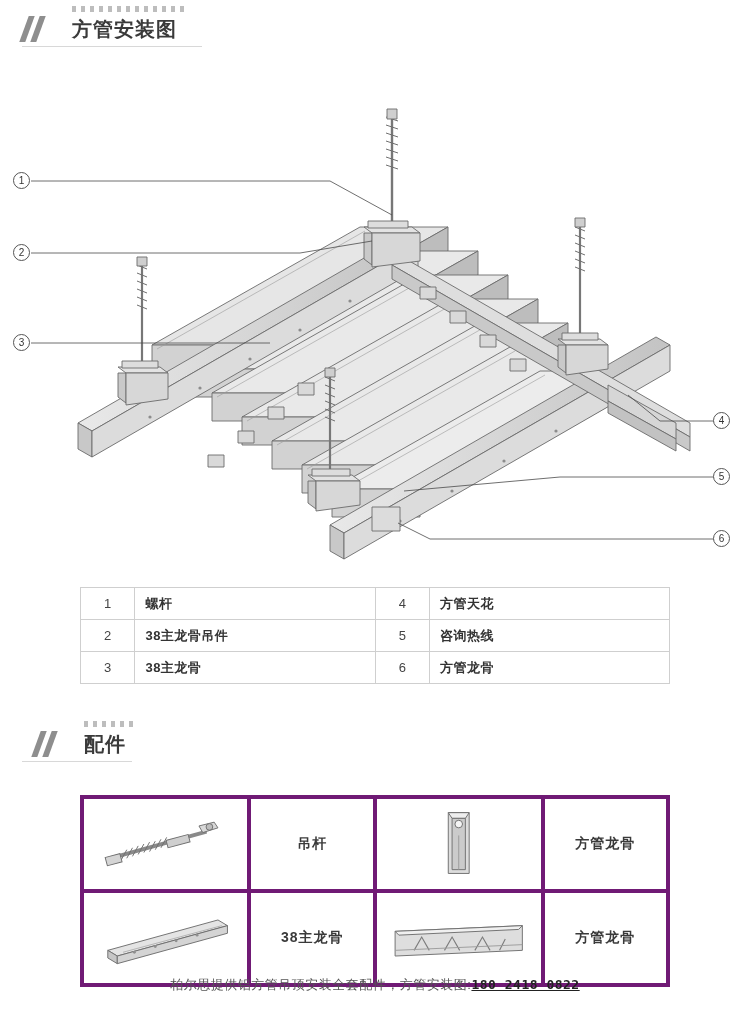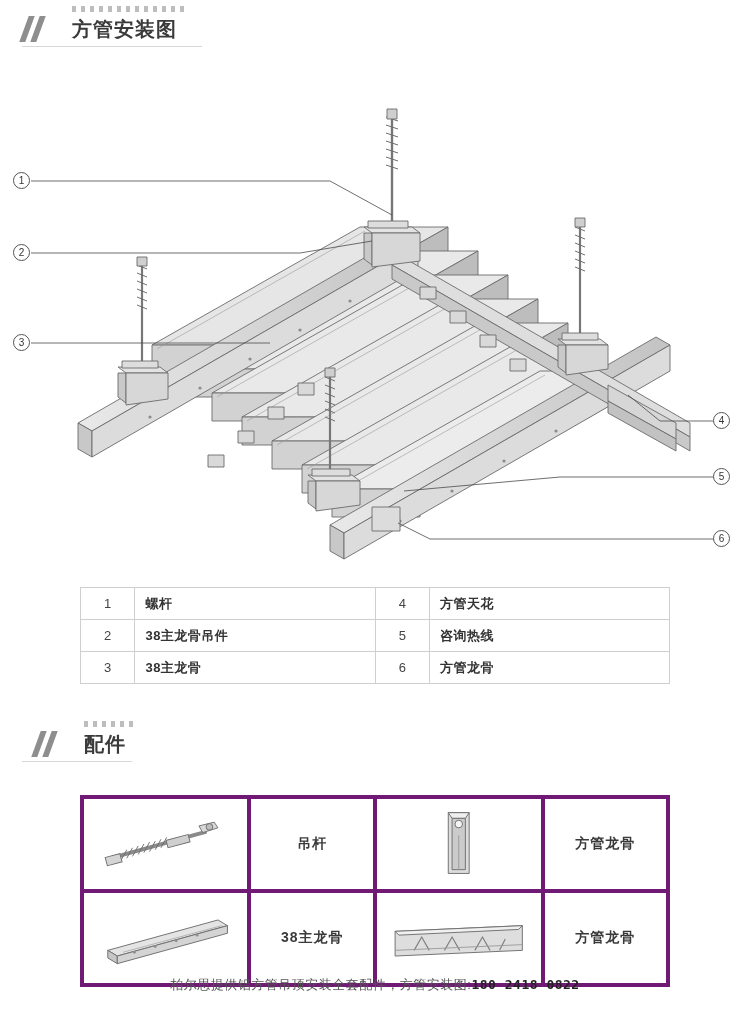--- a/index.html
+++ b/index.html
@@ -174,20 +174,21 @@
     text-align: center;
     font-size: 13px;
     color: #555;
     letter-spacing: 0.5px;
   }
   .footer .phone {
     font-family: "DejaVu Sans Mono", monospace;
     font-weight: bold;
     color: #222;
     letter-spacing: 0.5px;
+    text-decoration: underline;
   }
 </style>
 </head>
 <body>
 
 <div class="section-head" style="left:22px; top:16px;">
   <span class="head-slashes">
       <i></i>
       <i></i>
     </span>

